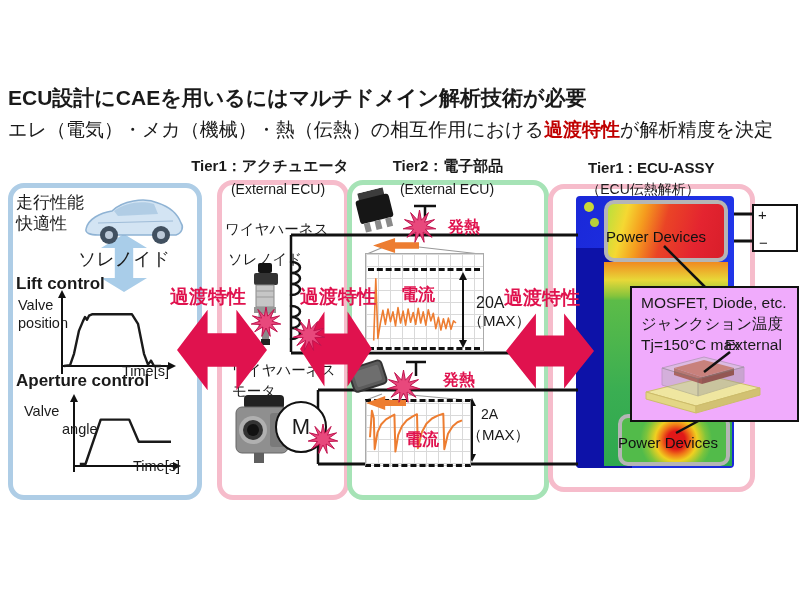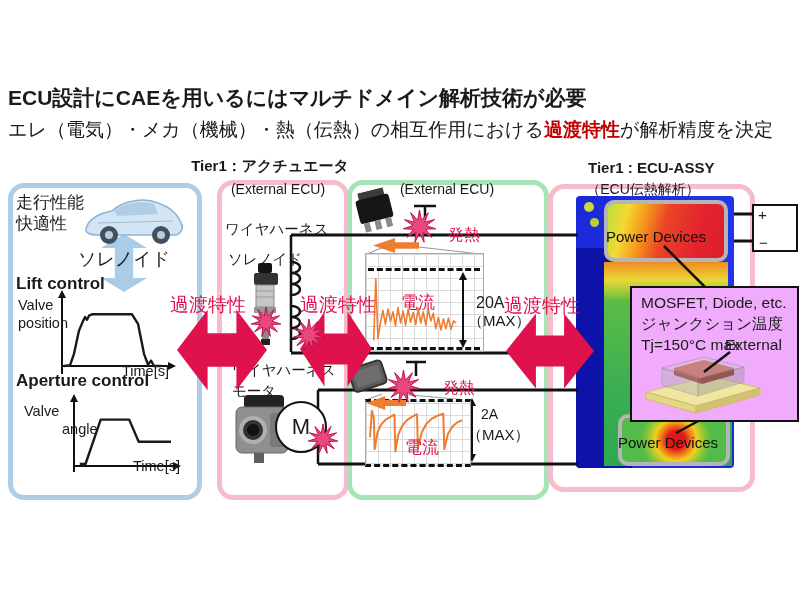--- a/index.html
+++ b/index.html
@@ -5,21 +5,21 @@
   html,body{margin:0;padding:0;background:#fff;}
   #stage{position:relative;width:800px;height:600px;background:#fff;overflow:hidden;
          font-family:"Liberation Sans","DejaVu Sans",sans-serif;color:#1a1a1a;}
   .abs{position:absolute;}
   .panel{position:absolute;border-radius:16px;background:#fff;z-index:0;}
   .hdr{position:absolute;font-size:15px;font-weight:bold;text-align:center;white-space:nowrap;}
   .subhdr{position:absolute;font-size:14px;text-align:center;white-space:nowrap;z-index:4;}
   .jp{white-space:nowrap;}
   .lbl{position:absolute;font-size:14.5px;z-index:4;white-space:nowrap;}
   .boldlbl{position:absolute;font-size:17px;font-weight:bold;z-index:4;white-space:nowrap;}
-  .redlbl{position:absolute;font-weight:normal;color:#e0124e;z-index:5;white-space:nowrap;margin-top:8px;}
+  .redlbl{position:absolute;font-weight:bold;color:#e0124e;z-index:5;white-space:nowrap;}
   .arrow-lr{position:absolute;background:#e0124e;z-index:5;
     clip-path:polygon(0% 50%,34% 2%,34% 30%,66% 30%,66% 2%,100% 50%,66% 98%,66% 70%,34% 70%,34% 98%);}
   .arrow-ud{position:absolute;background:#a9cde9;z-index:3;
     clip-path:polygon(50% 0,100% 24%,70% 24%,70% 76%,100% 76%,50% 100%,0 76%,30% 76%,30% 24%,0 24%);}
   .arrow-left-orange{position:absolute;background:#ed7d31;z-index:5;
     clip-path:polygon(0 50%,48% 0,48% 28%,100% 28%,100% 72%,48% 72%,48% 100%);}
   .spark{position:absolute;z-index:6;}
   .chartbox{position:absolute;background:#fff;border:1px solid #aaa;z-index:3;
     background-image:repeating-linear-gradient(90deg,#d9d9d9 0 1px,transparent 1px 12px),
                      repeating-linear-gradient(0deg,#d9d9d9 0 1px,transparent 1px 12px);}
@@ -43,20 +43,21 @@
 
 <div id="stage">
 
   <div class="abs jp" style="left:8px;top:84px;font-size:21px;font-weight:bold;">ECU設計にCAEを用いるにはマルチドメイン解析技術が必要</div>
   <div class="abs jp" style="left:8px;top:117px;font-size:19px;">
     <span>エレ（電気）・メカ（機械）・熱（伝熱）の相互作用における</span><span style="color:#c00000;font-weight:bold;">過渡特性</span><span>が解析精度を決定</span>
   </div>
 
   <div class="hdr" style="left:190px;top:157px;width:160px;">Tier1：アクチュエータ</div>
   <div class="subhdr" style="left:203px;top:181px;width:150px;">(External ECU)</div>
+  <div class="hdr" style="left:388px;top:157px;width:120px;">Tier2：電子部品</div>
   <div class="subhdr" style="left:387px;top:181px;width:120px;">(External ECU)</div>
   <div class="hdr" style="left:588px;top:159px;width:120px;">Tier1 : ECU-ASSY</div>
   <div class="subhdr" style="left:583px;top:181px;width:120px;">（ECU伝熱解析）</div>
 
   <div class="panel" style="left:8px;top:183px;width:184px;height:307px;border:5px solid #aecde6;"></div>
   <div class="panel" style="left:217px;top:180px;width:122px;height:310px;border:5px solid #f6bccb;"></div>
   <div class="panel" style="left:347px;top:180px;width:192px;height:310px;border:5px solid #a6e3b6;"></div>
   <div class="panel" style="left:548px;top:184px;width:197px;height:298px;border:5px solid #f6bccb;"></div>
 
   <div class="abs jp" style="left:16px;top:191px;font-size:17px;z-index:4;">走行性能</div>

